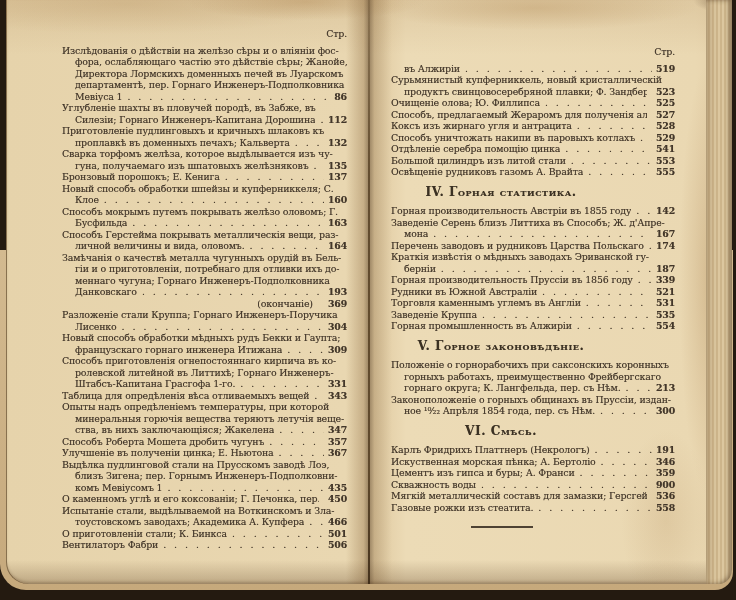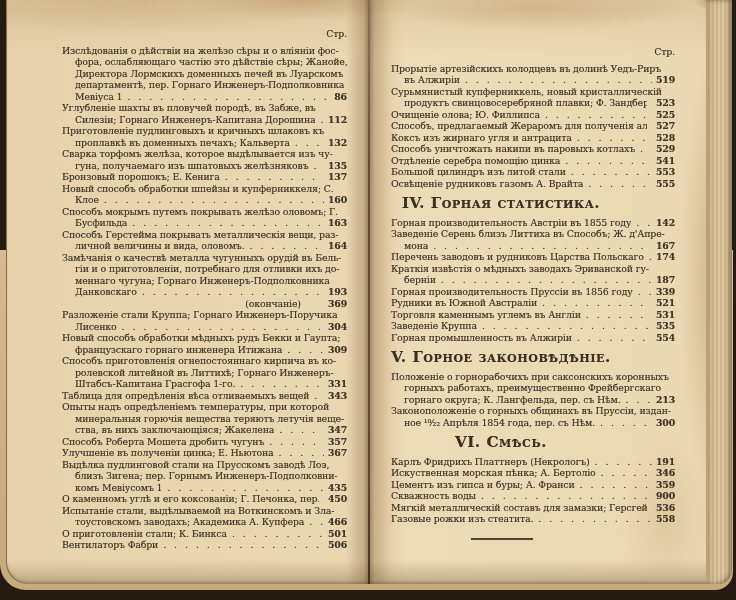--- a/index.html
+++ b/index.html
@@ -48,31 +48,31 @@
     box-shadow:inset 6px 0 8px -4px rgba(100,72,40,.45), inset -3px 0 4px rgba(70,48,26,.5);
     border-radius:0 0 14px 0;
   }
   .col{position:absolute;color:#43372a;font-size:9.3px;line-height:11.5px;letter-spacing:-0.1px;
        text-shadow:0.2px 0 0 rgba(67,55,42,.55);}
   .col.left{left:56px;top:28px;width:285px;}
   .col.right{left:385px;top:46px;width:284px;}
   .colhead{text-align:right;margin-bottom:5px;}
   .heading{
     font-weight:bold;font-variant:small-caps;letter-spacing:.6px;
-    font-size:15px;color:#3a3022;text-align:center;padding-right:64px;
+    font-size:12px;color:#3a3022;text-align:center;padding-right:64px;
     margin-top:9px;margin-bottom:7px;
   }
   .entry{margin:0;}
   .ln{white-space:nowrap;}
   .ln.cont{padding-left:13px;}
   .ln.last{display:flex;align-items:flex-end;}
   .ln.last .txt{white-space:nowrap;flex:0 1 auto;min-width:0;overflow:hidden;}
   .lead{flex:1 1 0;min-width:0;overflow:hidden;white-space:nowrap;letter-spacing:2.5px;margin:0 4px 0 5px;}
   .pg{flex:0 0 auto;text-align:right;font-weight:bold;}
-  .ln.cright{display:flex;justify-content:flex-end;align-items:baseline;gap:27px;}
+  .ln.cright{display:flex;justify-content:flex-end;align-items:baseline;gap:15px;}
   .divider{width:62px;height:2px;background:#4e4233;margin:13px auto 0;margin-right:142px;}
 </style>
 </head>
 <body>
 
 <div class="photo">
   <div class="under"></div>
   <div class="spread">
     <div class="stains"></div>
     <div class="gutter"></div>
@@ -254,21 +254,20 @@
               <span class="pg">506</span>
             </div>
           </div>
         </div>
     </div>
 
     <div class="col right">
       <div class="colhead">Стр.</div>
       <div id="right-entries">
           <div class="entry">
-            <div class="ln">Прорытіе артезійскихъ колодцевъ въ долинѣ Уедъ-Риръ</div>
             <div class="ln last cont">
               <span class="txt">въ Алжиріи</span>
               <span class="lead"> .  .  .  .  .  .  .  .  .  .  .  .  .  .  .  .  .  .  .  .  .  .  .  .  .  .  .  .  .  .  .  .  .  .  .  .  .  .  .  .  .  .  .  .  .  .  .  .  .  .  .  .  .  .  .  .  .  .  .  . </span>
               <span class="pg">519</span>
             </div>
           </div>
           <div class="entry">
             <div class="ln">Сурьмянистый купферниккель, новый кристаллическій</div>
             <div class="ln last cont">
               <span class="txt">продуктъ свинцовосеребряной плавки; Ф. Зандбергера</span>

